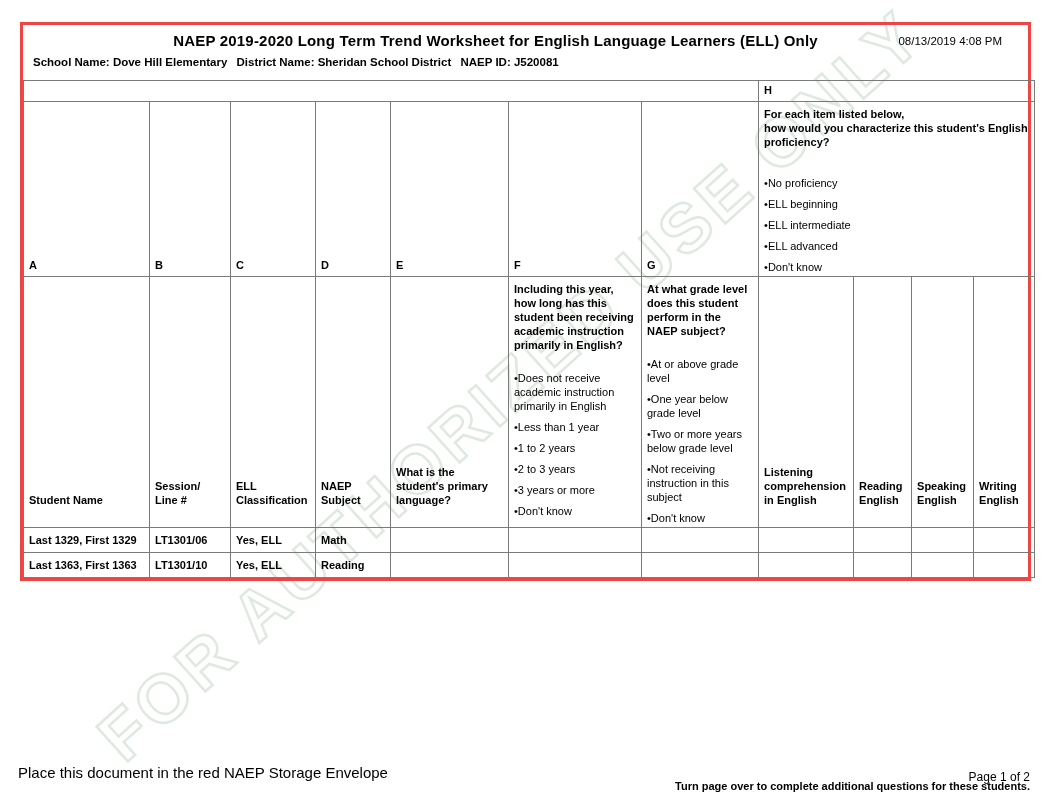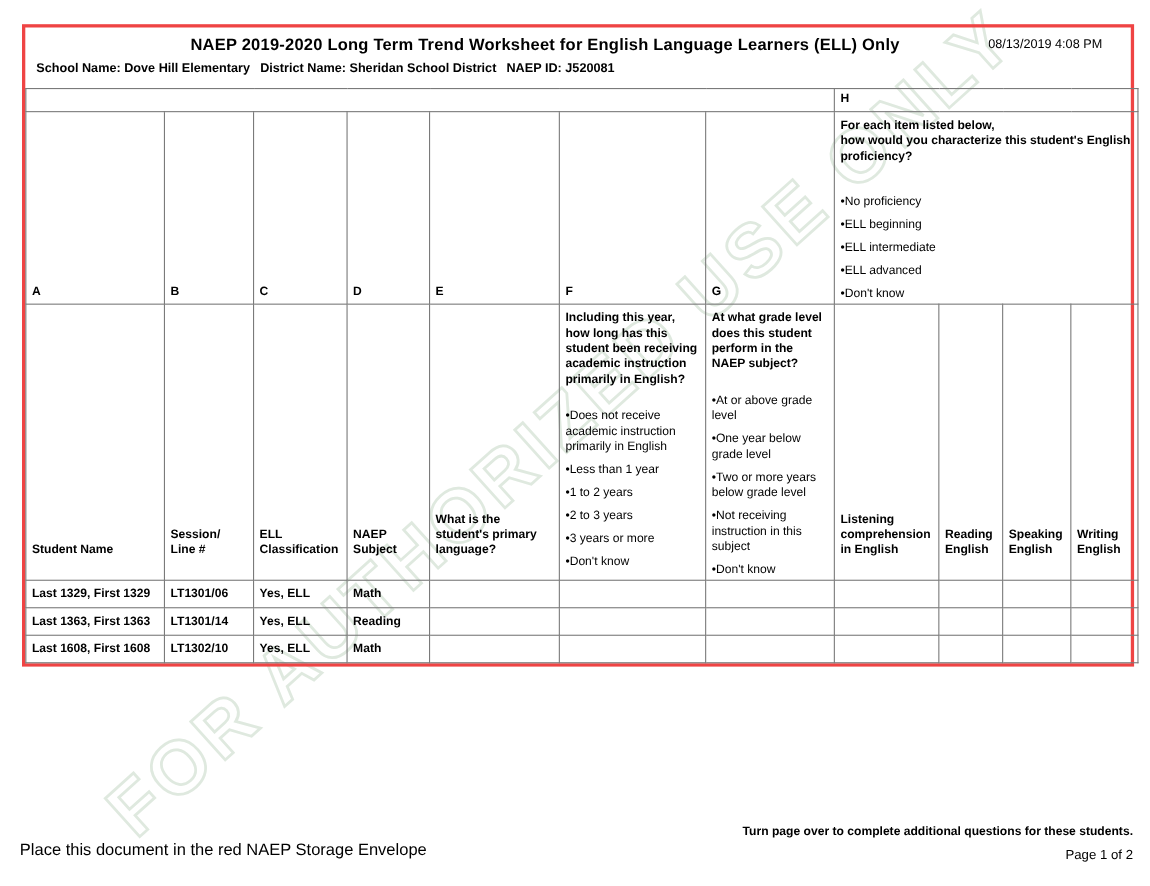--- a/index.html
+++ b/index.html
@@ -45,21 +45,21 @@
   .question-cell { vertical-align:top; font-weight:bold; padding-top:5px; }
   .preline { white-space:pre-line; }
   .qgap { height:12px; }
   .qgap-h { height:20px; }
   .bullet { margin-top:7px; font-weight:normal; }
   .bullet::before { content:"\2022"; }
   .data-cell { vertical-align:middle; font-weight:bold; }
   tr.datarow { height:25px; }
 
   .footer-turn {
-    position:absolute; right:15px; top:750px; font-size:11px; font-weight:bold; z-index:1;
+    position:absolute; right:15px; top:780px; font-size:11px; font-weight:bold; z-index:1;
   }
   .footer-storage {
     position:absolute; left:18px; top:764px; font-size:15px; z-index:1;
   }
   .footer-page {
     position:absolute; right:15px; top:770px; font-size:12px; z-index:1;
   }
 </style>
 </head>
 <body>
@@ -180,44 +180,31 @@
       <td class="data-cell"></td>
       <td class="data-cell"></td>
       <td class="data-cell"></td>
       <td class="data-cell"></td>
       <td class="data-cell"></td>
       <td class="data-cell"></td>
     </tr>
 
     <tr class="datarow">
       <td class="data-cell">Last 1363, First 1363</td>
-      <td class="data-cell">LT1301/14</td>
+      <td class="data-cell">LT1301/10</td>
       <td class="data-cell">Yes, ELL</td>
       <td class="data-cell">Reading</td>
       <td class="data-cell"></td>
       <td class="data-cell"></td>
       <td class="data-cell"></td>
       <td class="data-cell"></td>
       <td class="data-cell"></td>
       <td class="data-cell"></td>
       <td class="data-cell"></td>
     </tr>
 
-    <tr class="datarow">
-      <td class="data-cell">Last 1608, First 1608</td>
-      <td class="data-cell">LT1302/10</td>
-      <td class="data-cell">Yes, ELL</td>
-      <td class="data-cell">Math</td>
-      <td class="data-cell"></td>
-      <td class="data-cell"></td>
-      <td class="data-cell"></td>
-      <td class="data-cell"></td>
-      <td class="data-cell"></td>
-      <td class="data-cell"></td>
-      <td class="data-cell"></td>
-    </tr>
   </tbody>
     </table>
 </div>
 
 <div class="footer-turn">Turn page over to complete additional questions for these students.</div>
 <div class="footer-storage">Place this document in the red NAEP Storage Envelope</div>
 <div class="footer-page">Page 1 of 2</div>
 
 </body></html>

